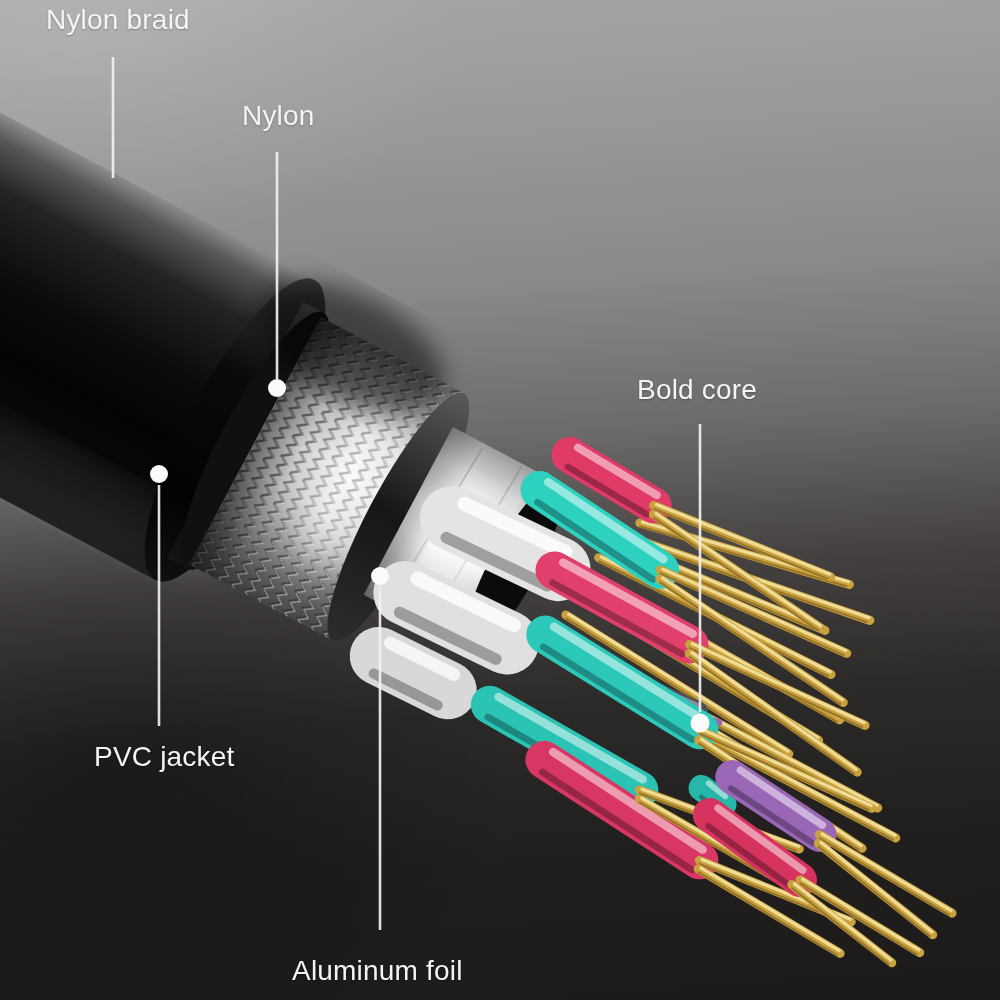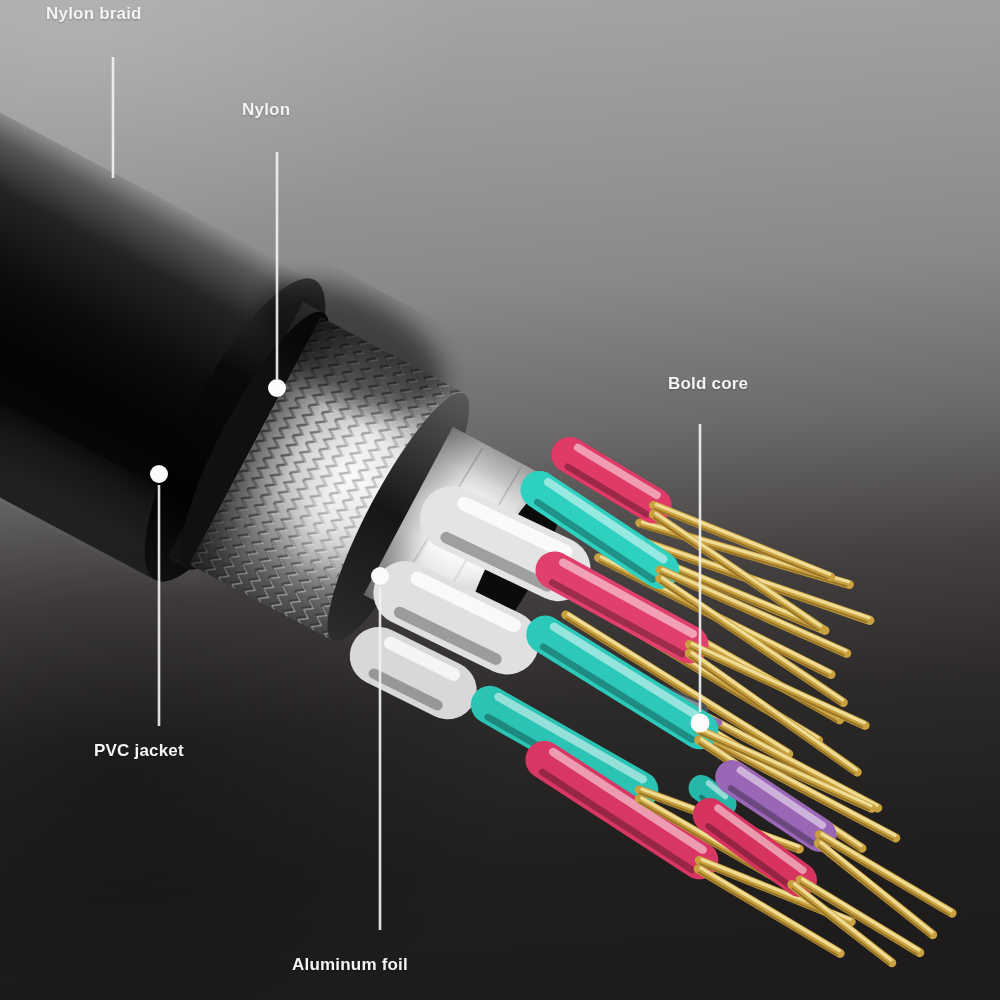--- a/index.html
+++ b/index.html
@@ -6,26 +6,26 @@
   .stage{
     position:relative;width:1000px;height:1000px;overflow:hidden;
     font-family:"Liberation Sans",sans-serif;
     background:
       radial-gradient(ellipse 620px 360px at 8% 3%, rgba(255,255,255,0.14), rgba(255,255,255,0) 62%),
       radial-gradient(ellipse 680px 480px at 12% 78%, rgba(0,0,0,0.35), rgba(0,0,0,0) 58%),
       linear-gradient(176deg,#a7a7a7 0%,#969696 18%,#8a8989 30%,#6c6a6a 44%,#454141 57%,#2c2929 70%,#211e1e 84%,#1c1a1a 100%);
   }
   .stage svg{position:absolute;left:0;top:0;}
   .label{
-    position:absolute;color:#f5f4f3;font-size:17px;font-weight:700;
+    position:absolute;color:#f5f4f3;font-size:28px;font-weight:400;
     letter-spacing:.2px;white-space:nowrap;text-shadow:0 1px 2px rgba(0,0,0,.25);
   }
   .label-nylon{left:46px;top:4px;}
   .label-braid{left:242px;top:100px;}
-  .label-bold{left:668px;top:374px;}
+  .label-bold{left:637px;top:374px;}
   .label-pvc{left:94px;top:741px;}
   .label-foil{left:292px;top:955px;}
 </style>
 </head>
 <body>
 
 <div class="stage">
 
 <svg width="1000" height="1000" viewBox="0 0 1000 1000">
   <defs>

